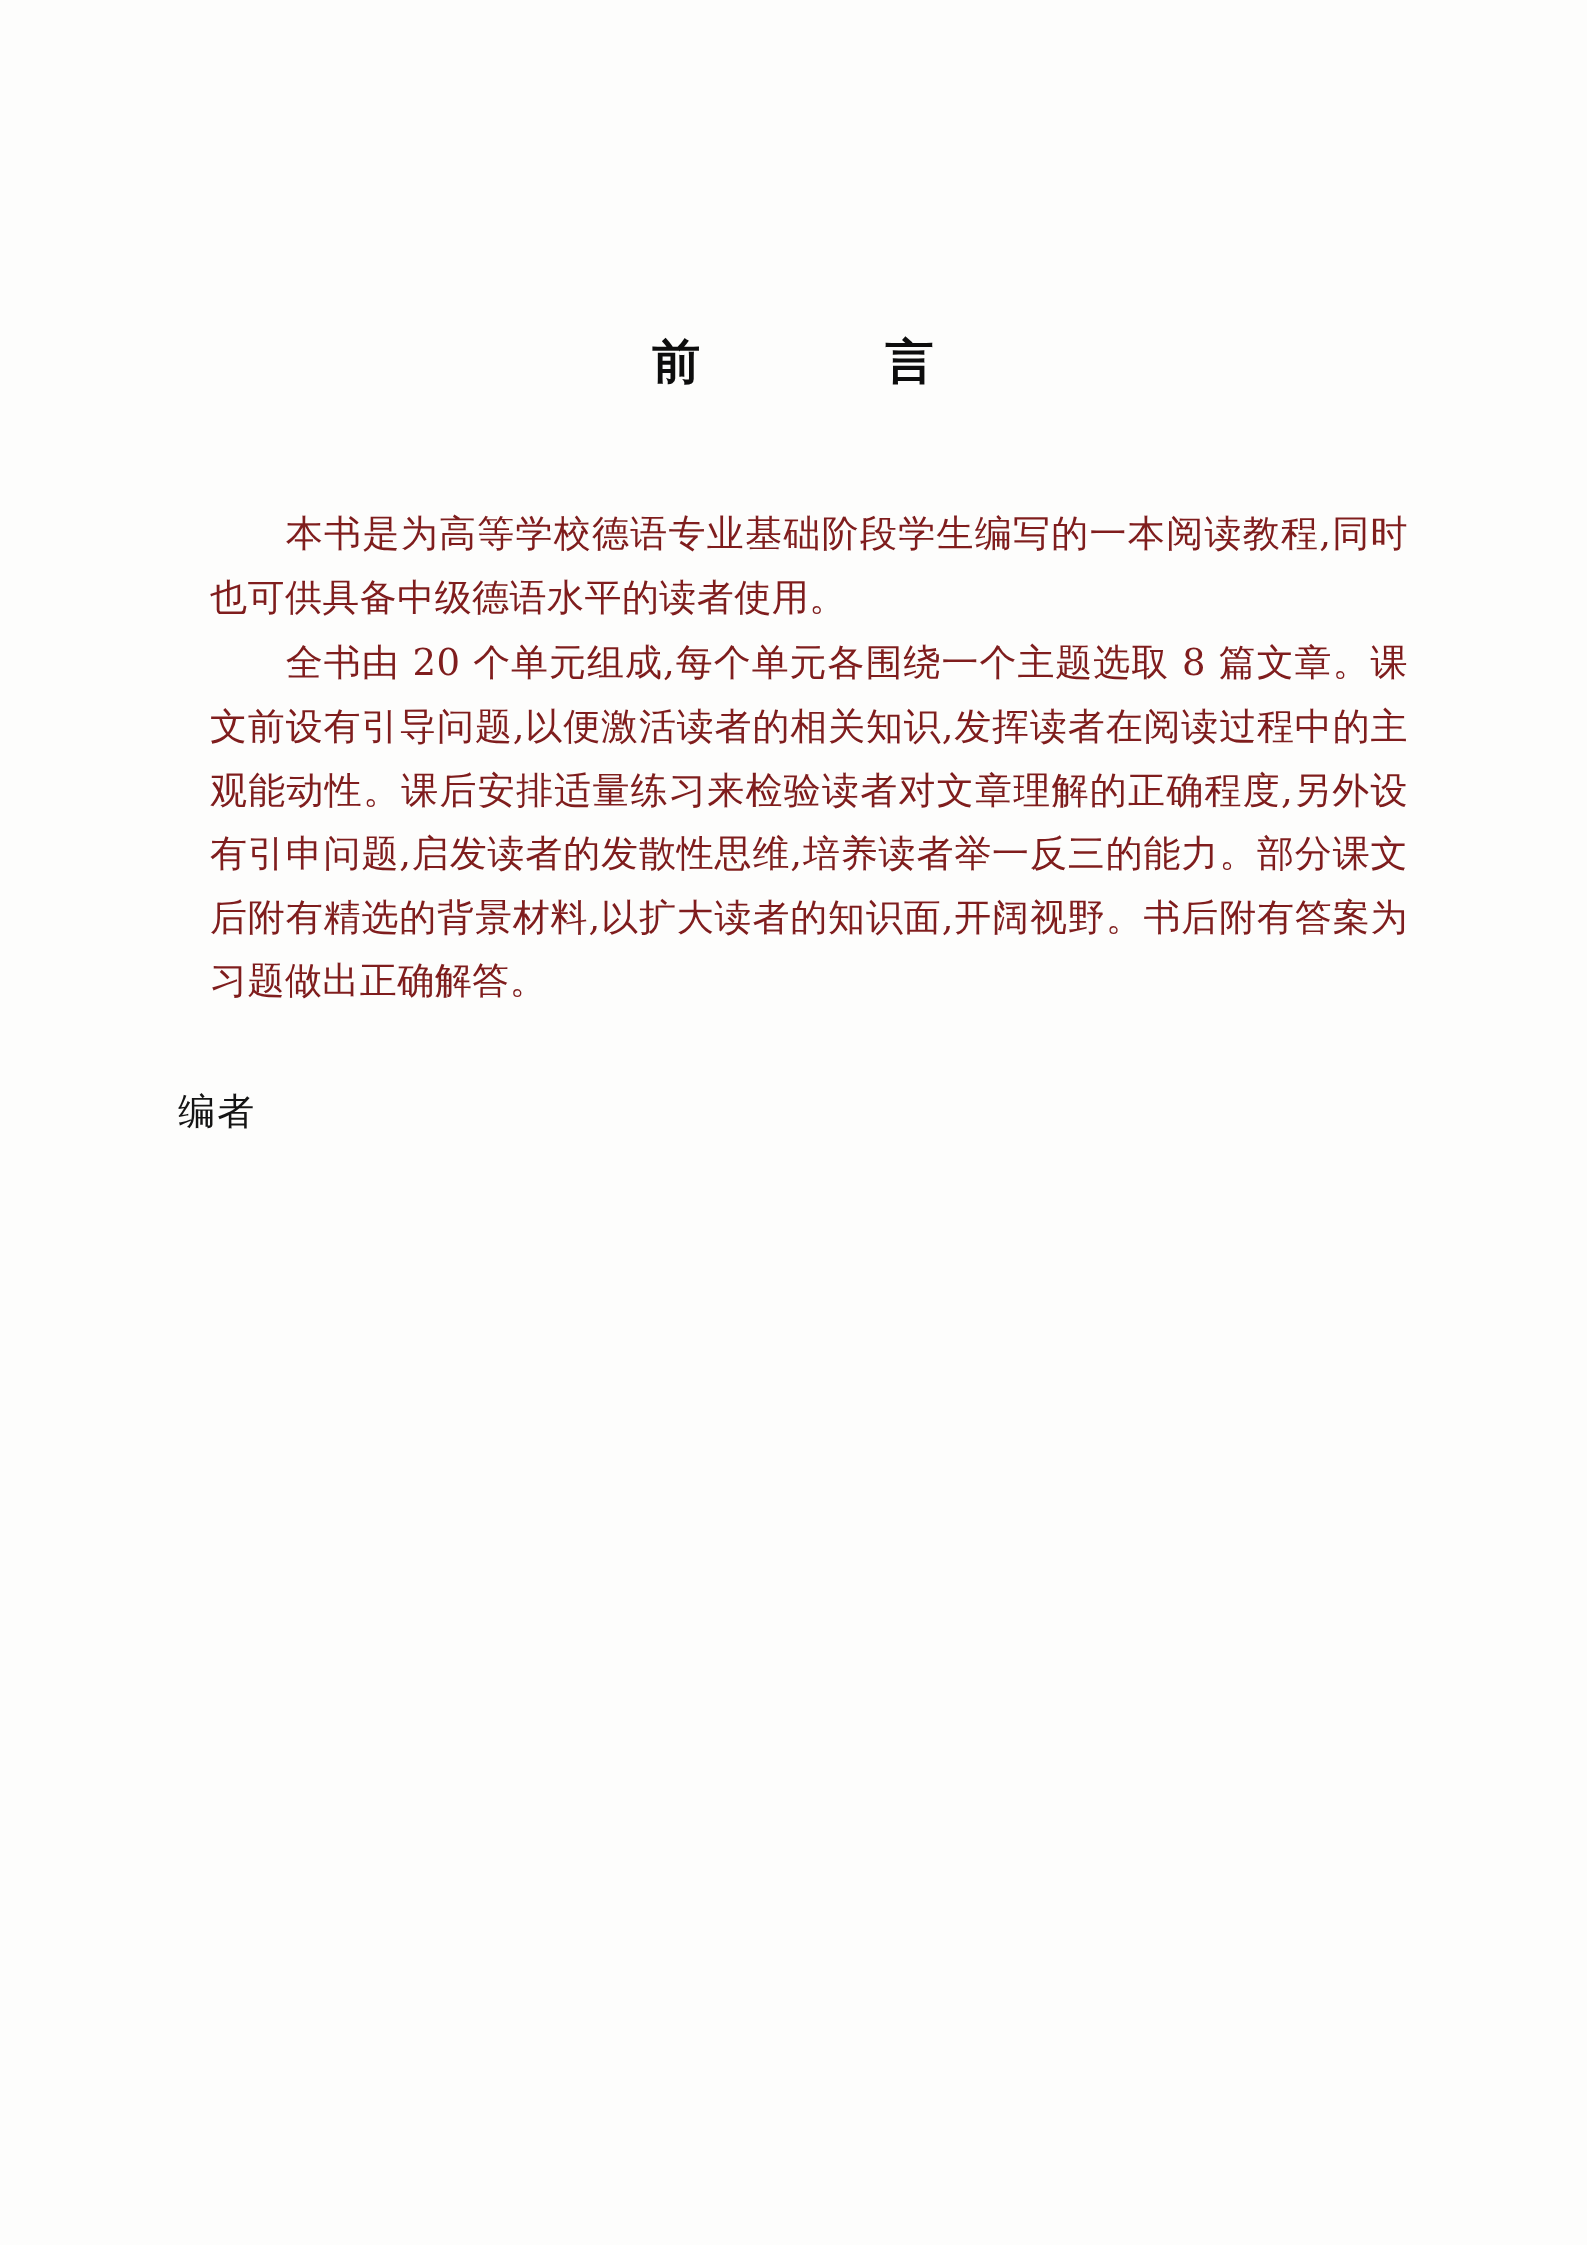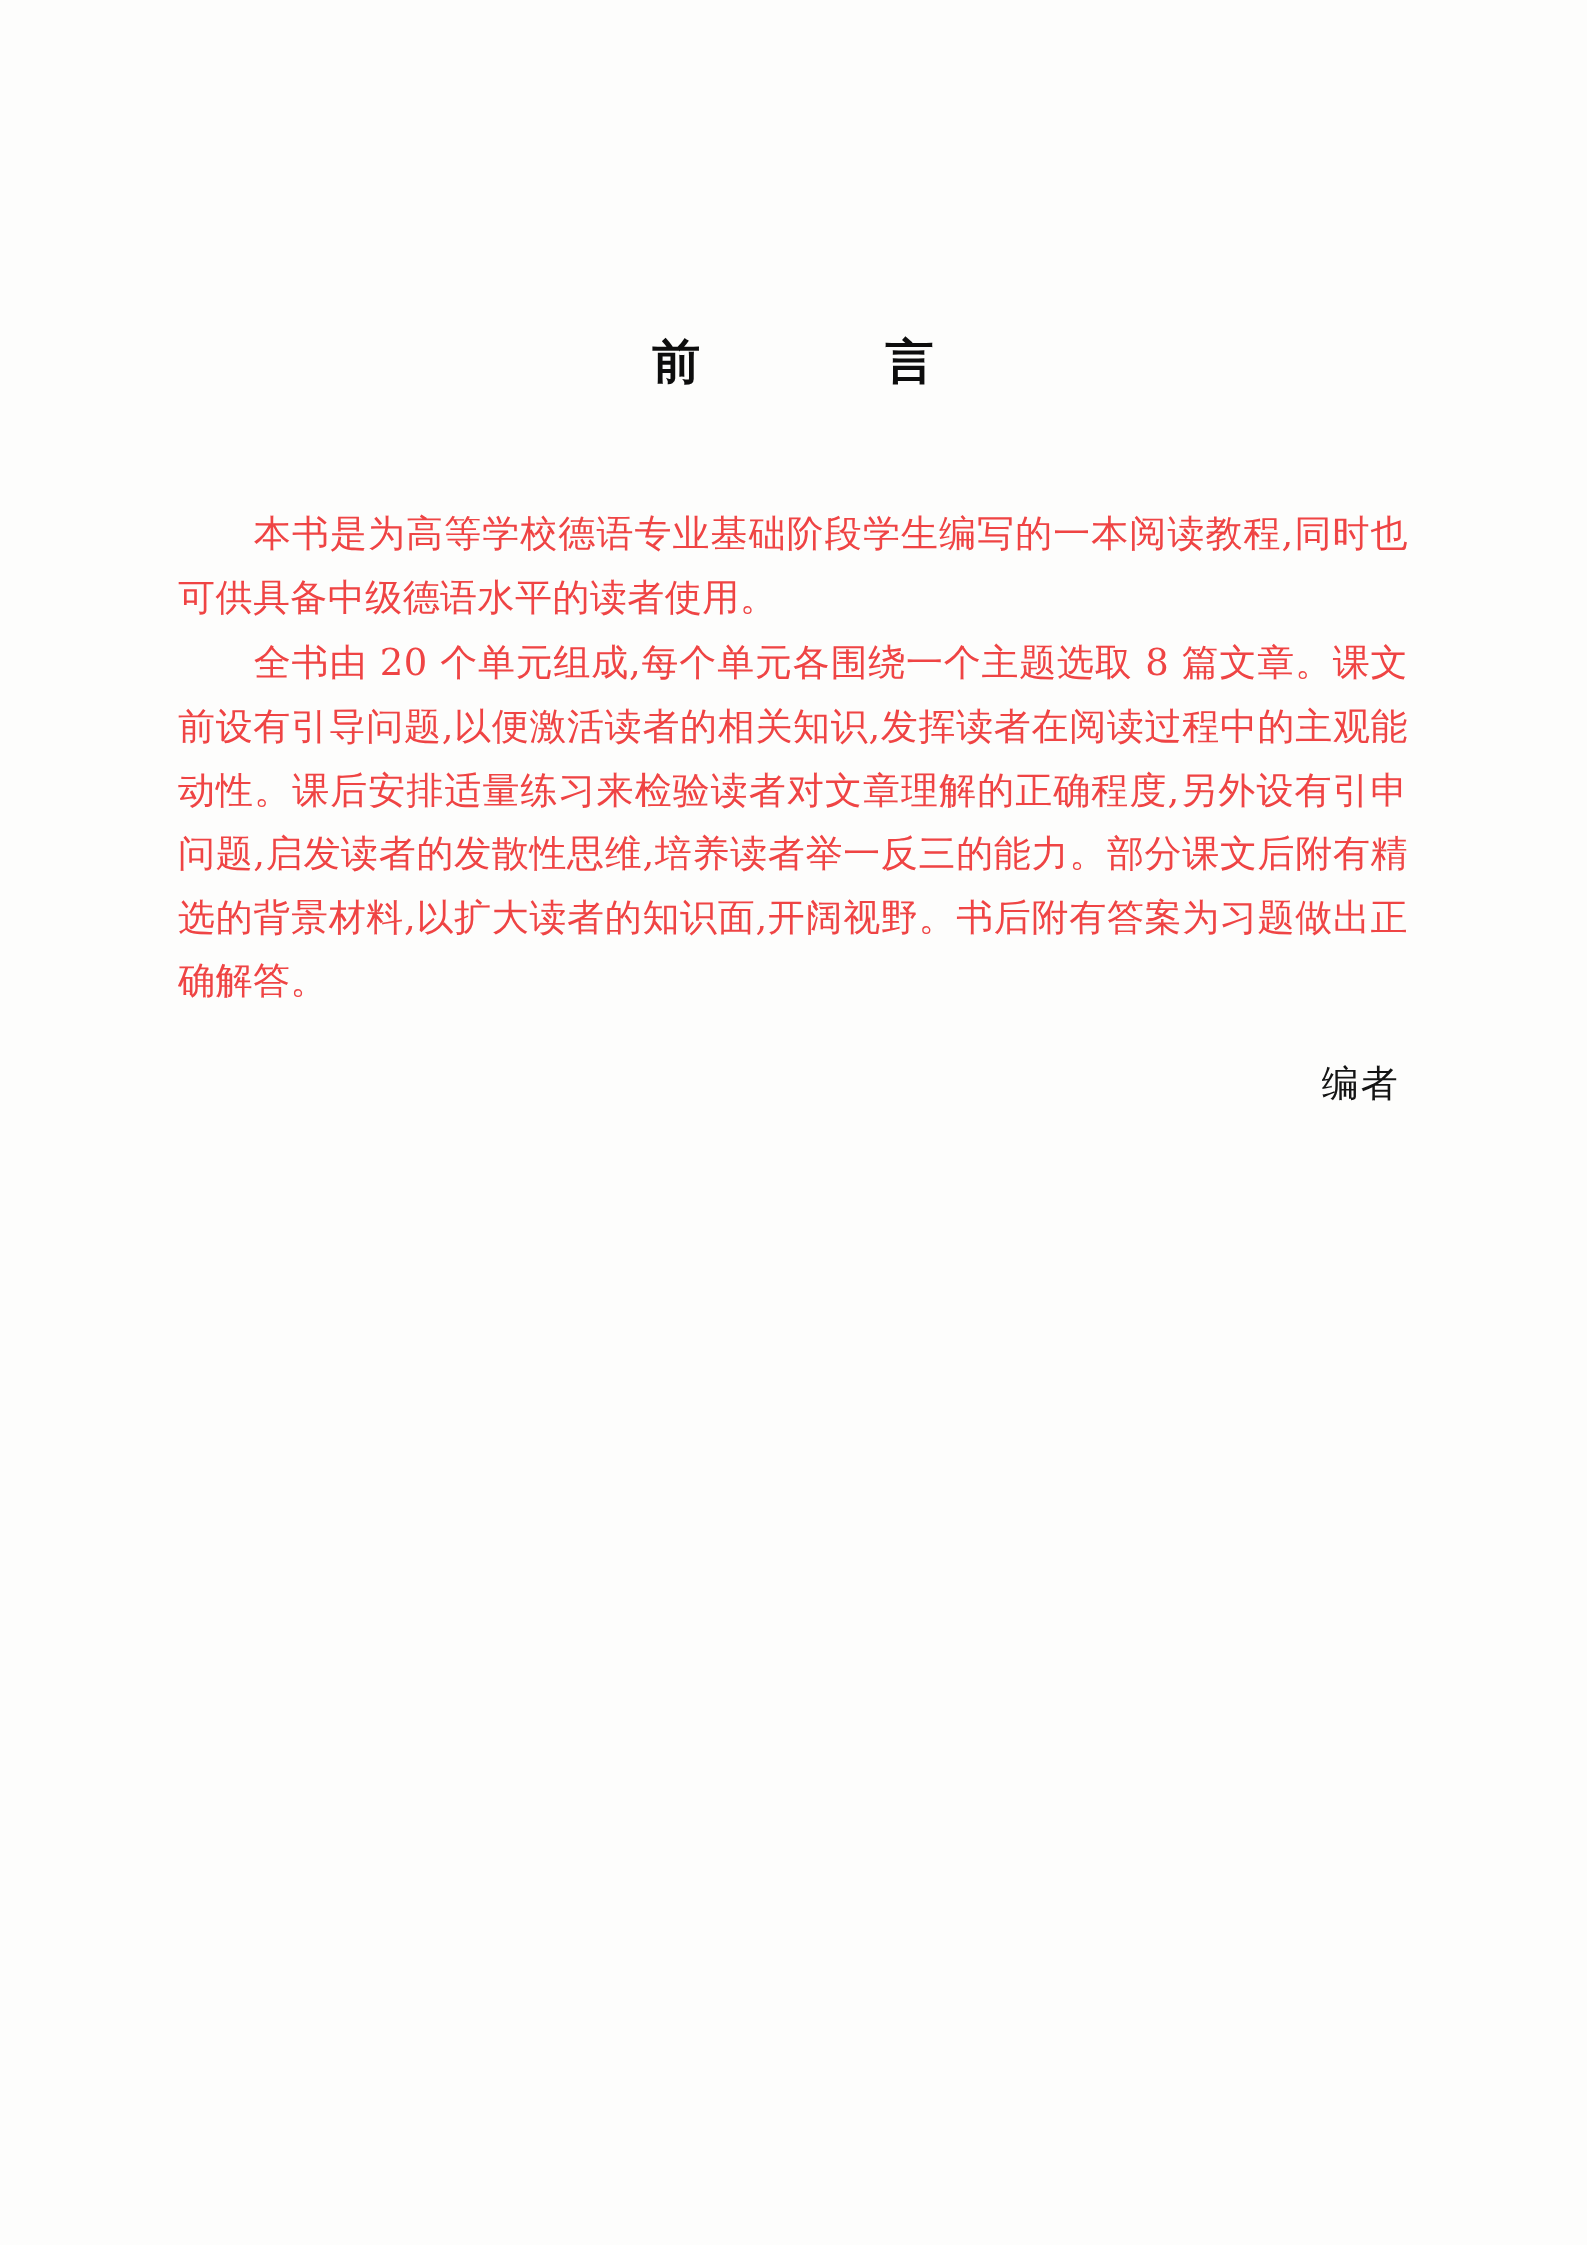--- a/index.html
+++ b/index.html
@@ -34,32 +34,33 @@
     font-weight: bold;
     font-size: 48px;
     letter-spacing: 0.62em;
     text-indent: 0.62em;
     color: #0d0d0d;
   }
   .body-text {
     margin-top: 108px;
     font-size: 37px;
     line-height: 1.72;
-    color: #ef4444;
+    color: #7f1d1d;
     text-align: justify;
     text-justify: inter-character;
     letter-spacing: 0.012em;
+    margin-left: 32px;
   }
   .para {
     margin: 0 0 2px 0;
     text-indent: 2.05em;
   }
   .signature {
-    margin-top: 46px;
-    text-align: right;
+    margin-top: 74px;
+    text-align: left;
     padding-right: 8px;
     font-size: 37px;
     letter-spacing: 0.06em;
     color: #141414;
   }
   
   .body-text, .signature {
     font-family: "DejaVu Serif", "Liberation Serif", serif;
   }
 </style>

